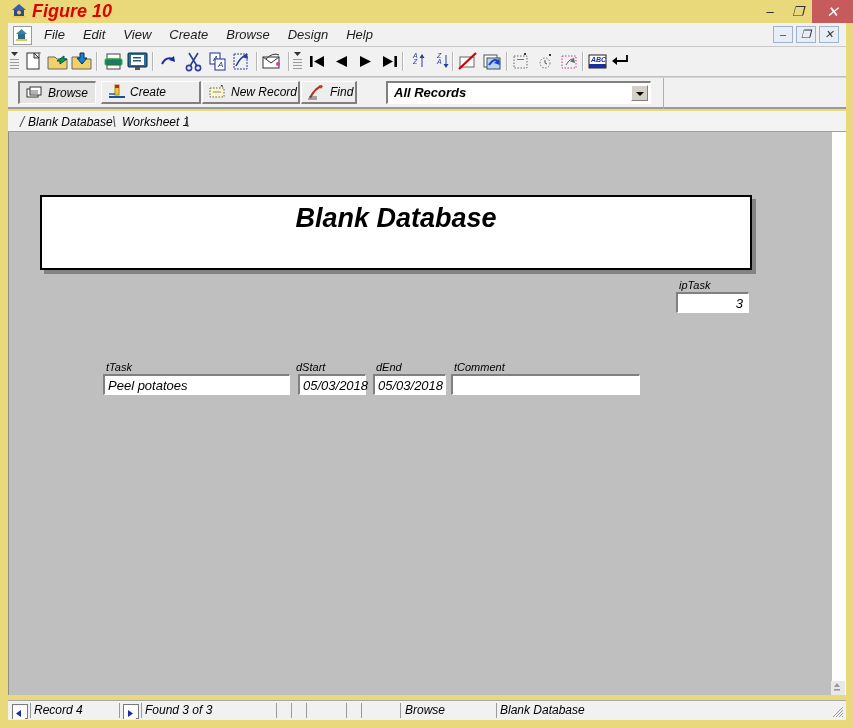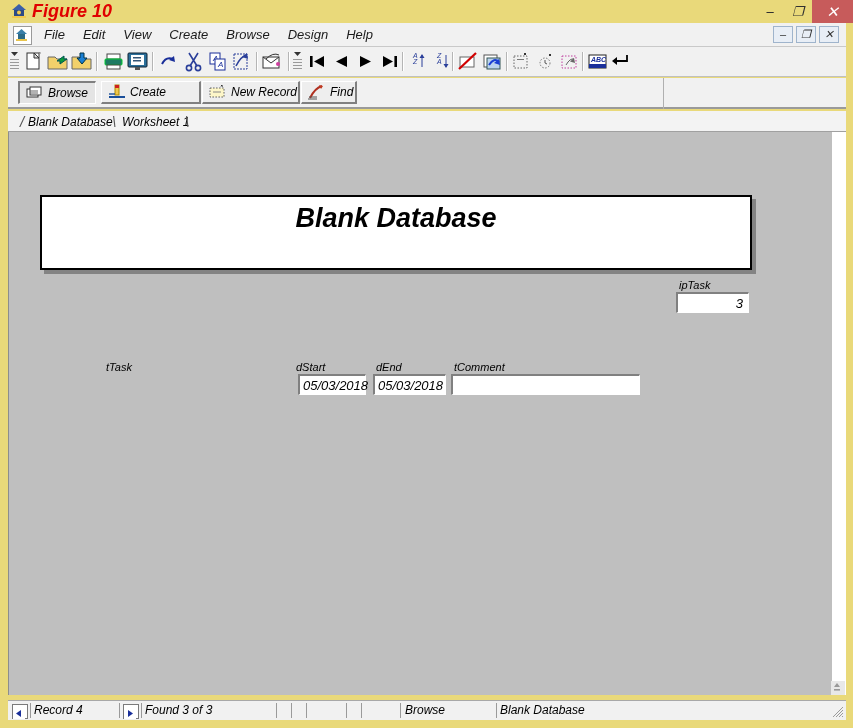--- a/index.html
+++ b/index.html
@@ -487,20 +487,24 @@
             <path d="M13 2 l4 1 l-2 3 z" fill="#c03a20"></path>
             <g stroke="#555">
               <path d="M2 16 h9"></path>
               <path d="M3 14 h8"></path>
             </g>
           </svg>
       </span>
       <span class="blab">Find</span>
     </div>
 
+    <div class="combo">
+      <span class="cval">All Records</span>
+      <span class="carrow"></span>
+    </div>
     <div class="abar-sep"></div>
   </div>
 
   <div class="tabstrip">
     <span class="tabslash" style="left:12px">/</span>
     <span class="tab" style="left:20px">Blank Database</span>
     <span class="tabslash" style="left:104px">\</span>
     <span class="tab" style="left:114px">Worksheet 1</span>
     <span class="tabslash" style="left:177px">\</span>
   </div>
@@ -514,20 +518,23 @@
   </div>
 
   <span class="fieldlabel" style="left:679px;top:279px">ipTask</span>
   <span class="fieldlabel" style="left:106px;top:361px">tTask</span>
   <span class="fieldlabel" style="left:296px;top:361px">dStart</span>
   <span class="fieldlabel" style="left:376px;top:361px">dEnd</span>
   <span class="fieldlabel" style="left:454px;top:361px">tComment</span>
 
   <div class="fieldbox" style="left:676px;top:292px;width:73px;height:21px">
     <span class="fv right">3</span>
+  </div>
+  <div class="fieldbox" style="left:103px;top:374px;width:187px;height:21px">
+    <span class="fv">Peel potatoes</span>
   </div>
   <div class="fieldbox" style="left:298px;top:374px;width:68px;height:21px">
     <span class="fv">05/03/2018</span>
   </div>
   <div class="fieldbox" style="left:373px;top:374px;width:73px;height:21px">
     <span class="fv">05/03/2018</span>
   </div>
   <div class="fieldbox" style="left:451px;top:374px;width:189px;height:21px">
     <span class="fv"></span>
   </div>

